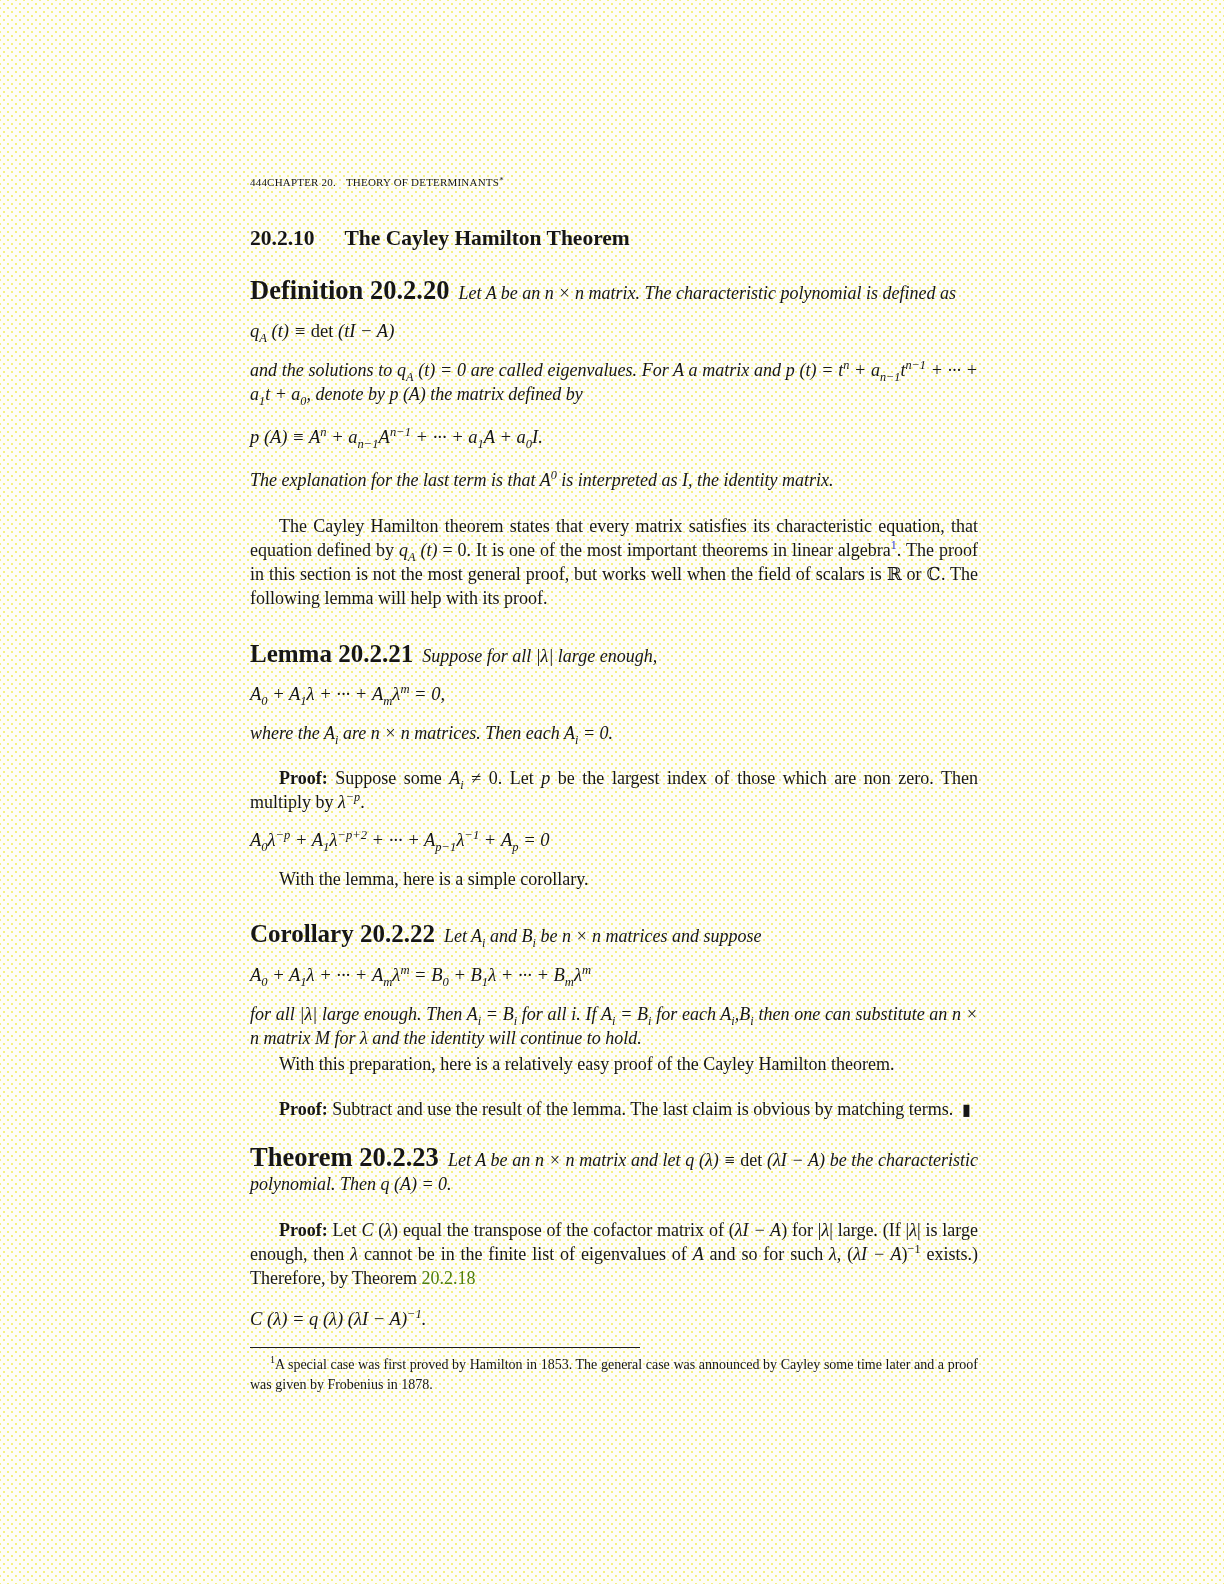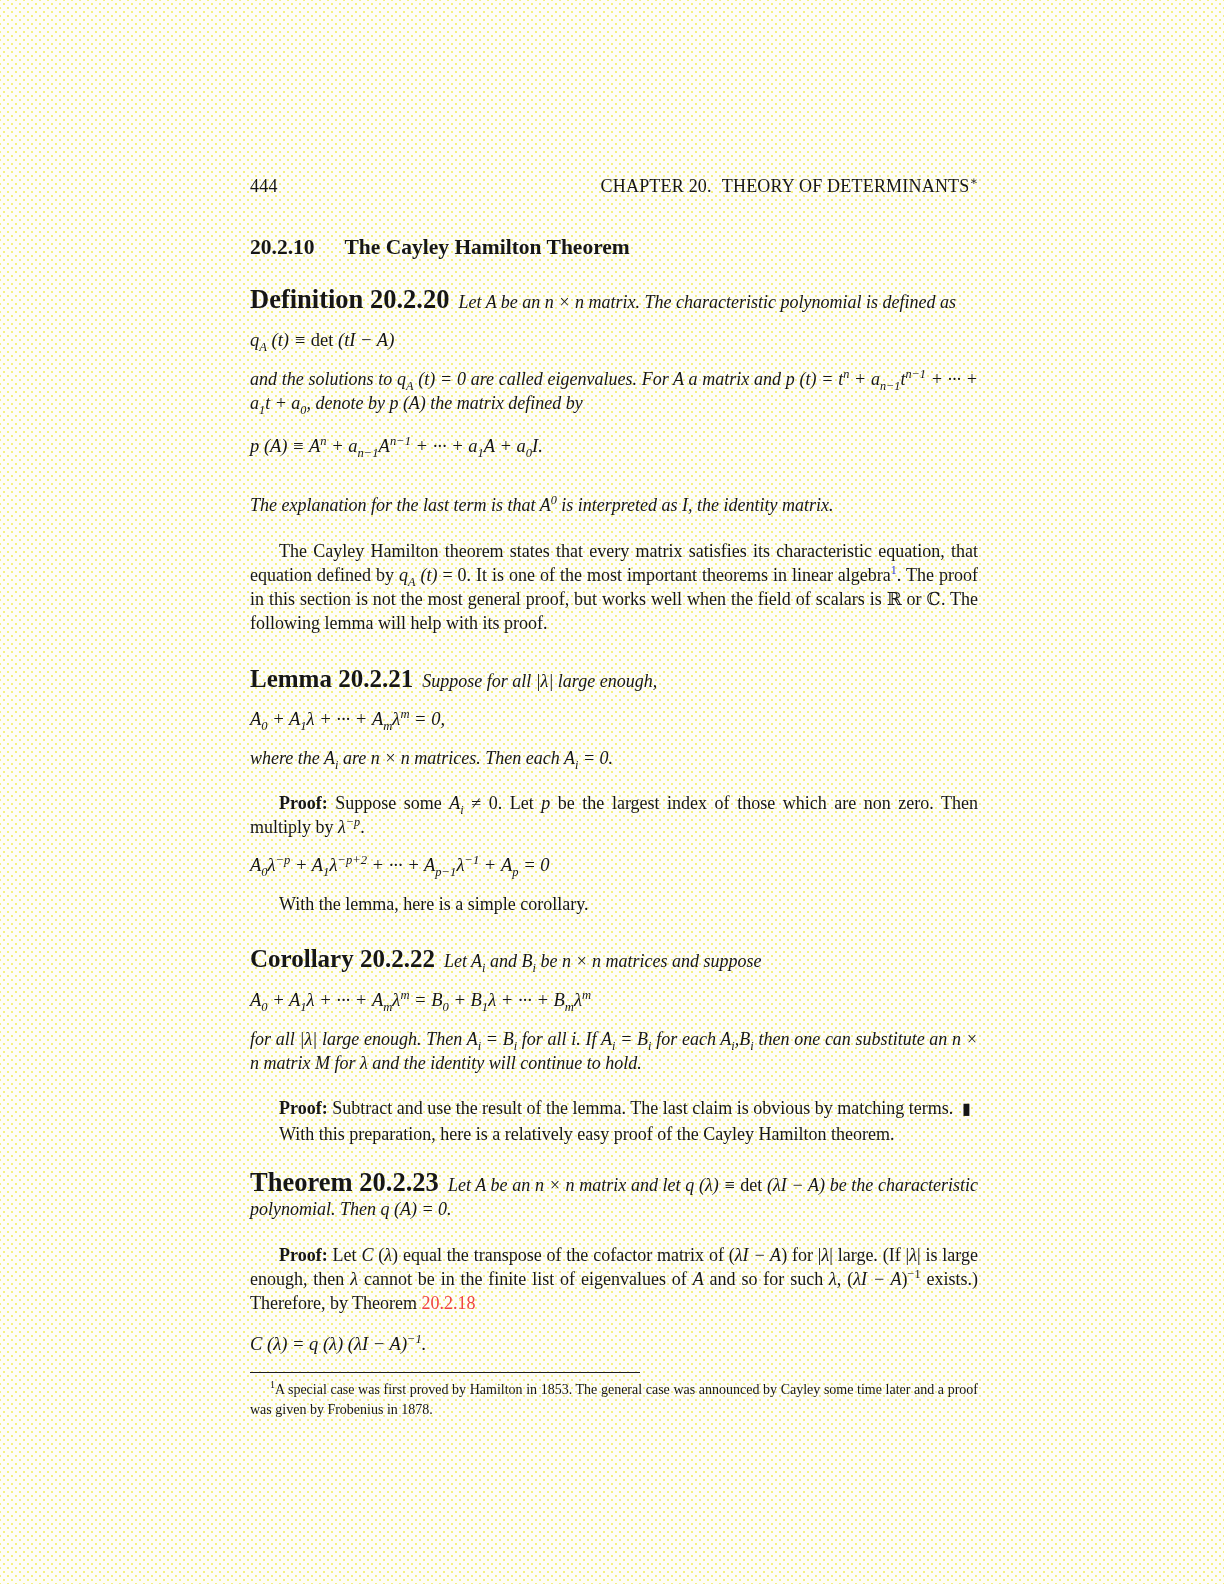--- a/index.html
+++ b/index.html
@@ -11,21 +11,21 @@
     background-color:#fefdf7;
     background-image:
       radial-gradient(circle, rgba(243,238,110,0.85) 0.8px, rgba(243,238,110,0) 1.3px),
       radial-gradient(circle, rgba(243,238,110,0.85) 0.8px, rgba(243,238,110,0) 1.3px);
     background-size:8px 8px, 8px 8px;
     background-position:0 0, 4px 4px;
     overflow:hidden;
   }
   .content { position:absolute; left:250px; top:176px; width:728px; }
 
-  .running-head { display:flex; justify-content:space-between; font-size:18px; letter-spacing:0.2px; }
+  .running-head { display:flex; font-size:11px; letter-spacing:0.2px; }
   .running-head .gap { margin-left:10px; }
 
   .sec-head { margin-top:38px; font-size:21.5px; font-weight:bold; }
   .sec-head .num { margin-right:30px; }
 
   .thm { text-align:justify; font-size:18px; line-height:1.34; }
   .thm .stmt { font-style:italic; }
   .thm-label { font-weight:bold; font-style:normal; line-height:1; margin-right:9px; }
   .label-lg { font-size:26.5px; }
   .label-md { font-size:25px; }
@@ -38,21 +38,21 @@
   .tight { margin-top:2px; }
   .indent { text-indent:29px; }
   .proof-label { font-weight:bold; }
 
   .ital { font-style:italic; }
   .rm { font-style:normal; }
   .it { font-style:italic; }
 
   sub, sup { line-height:0; font-size:68%; }
   .fnmark { color:#2b35cc; font-size:12px; vertical-align:super; line-height:0; text-decoration:none; }
-  .link { color:#ef4444; }
+  .link { color:#4d7c0f; }
   .qed { margin-left:9px; font-style:normal; font-size:16px; }
 
   .footnote { margin-top:17px; }
   .fn-rule { width:390px; border-top:1.6px solid #1c1c1c; margin-bottom:7px; }
   .fn-text { font-size:14px; line-height:1.4; text-align:justify; }
   .fn-text sup { font-size:10px; }
 </style>
 </head>
 <body>
 
@@ -68,21 +68,21 @@
   </div>
 
   <div class="thm mt-def">
     <span class="thm-label label-lg">Definition 20.2.20</span><span class="stmt">Let A be an n × n matrix.  The characteristic polynomial is defined as</span>
   </div>
 
   <div class="eq">q<sub>A</sub> (t) ≡ <span class="rm">det</span> (tI − A)</div>
 
   <p class="para ital" style="margin-top:15px">and the solutions to q<sub>A</sub> (t) = 0 are called eigenvalues.  For A a matrix and p (t) = t<sup>n</sup> + a<sub>n−1</sub>t<sup>n−1</sup> + ··· + a<sub>1</sub>t + a<sub>0</sub>, denote by p (A) the matrix defined by</p>
 
-  <div class="eq" style="margin-top:20px;margin-bottom:36px">p (A) ≡ A<sup>n</sup> + a<sub>n−1</sub>A<sup>n−1</sup> + ··· + a<sub>1</sub>A + a<sub>0</sub>I.</div>
+  <div class="eq" style="margin-top:20px;margin-bottom:20px">p (A) ≡ A<sup>n</sup> + a<sub>n−1</sub>A<sup>n−1</sup> + ··· + a<sub>1</sub>A + a<sub>0</sub>I.</div>
 
   <p class="para ital">The explanation for the last term is that A<sup>0</sup> is interpreted as I, the identity matrix.</p>
 
   <p class="para indent" style="margin-top:22px"><span>The Cayley Hamilton theorem states that every matrix satisfies its characteristic equation, that equation defined by <span class="it">q<sub>A</sub> (t)</span> = 0. It is one of the most important theorems in linear algebra</span><sup class="fnmark">1</sup><span>. The proof in this section is not the most general proof, but works well when the field of scalars is ℝ or ℂ. The following lemma will help with its proof.</span></p>
 
   <div class="thm mt-lem">
     <span class="thm-label label-md">Lemma 20.2.21</span><span class="stmt">Suppose for all |λ| large enough,</span>
   </div>
 
   <div class="eq">A<sub>0</sub> + A<sub>1</sub>λ + ··· + A<sub>m</sub>λ<sup>m</sup> = 0,</div>
@@ -97,23 +97,23 @@
   <p class="para tight indent">With the lemma, here is a simple corollary.</p>
 
   <div class="thm mt-lem">
     <span class="thm-label label-md">Corollary 20.2.22</span><span class="stmt">Let A<sub>i</sub> and B<sub>i</sub> be n × n matrices and suppose</span>
   </div>
 
   <div class="eq">A<sub>0</sub> + A<sub>1</sub>λ + ··· + A<sub>m</sub>λ<sup>m</sup> = B<sub>0</sub> + B<sub>1</sub>λ + ··· + B<sub>m</sub>λ<sup>m</sup></div>
 
   <p class="para ital" style="margin-top:15px">for all |λ| large enough.  Then A<sub>i</sub> = B<sub>i</sub> for all i.  If  A<sub>i</sub> = B<sub>i</sub> for each A<sub>i</sub>,B<sub>i</sub> then one can substitute an n × n matrix M for λ and the identity will continue to hold.</p>
 
+  <p class="para tight indent">With this preparation, here is a relatively easy proof of the Cayley Hamilton theorem.</p>
+
   <p class="para indent" style="margin-top:21px"><span class="proof-label">Proof:</span><span> Subtract and use the result of the lemma. The last claim is obvious by matching terms.</span><span class="qed">▮</span></p>
-
-  <p class="para tight indent">With this preparation, here is a relatively easy proof of the Cayley Hamilton theorem.</p>
 
   <div class="thm" style="margin-top:23px">
     <span class="thm-label label-lg">Theorem 20.2.23</span><span class="stmt">Let A be an n × n matrix and let q (λ) ≡ <span class="rm">det</span> (λI − A) be the characteristic polynomial. Then q (A) = 0.</span>
   </div>
 
   <p class="para indent" style="margin-top:21px"><span class="proof-label">Proof:</span><span> Let <span class="it">C</span> (<span class="it">λ</span>) equal the transpose of the cofactor matrix of (<span class="it">λI − A</span>) for |<span class="it">λ</span>| large. (If |<span class="it">λ</span>| is large enough, then <span class="it">λ</span> cannot be in the finite list of eigenvalues of <span class="it">A</span> and so for such <span class="it">λ</span>, (<span class="it">λI − A</span>)<sup>−1</sup> exists.) Therefore, by Theorem </span><span class="link">20.2.18</span></p>
 
   <div class="eq" style="margin-top:19px">C (λ) = q (λ) (λI − A)<sup>−1</sup>.</div>
 
   <div class="footnote">

